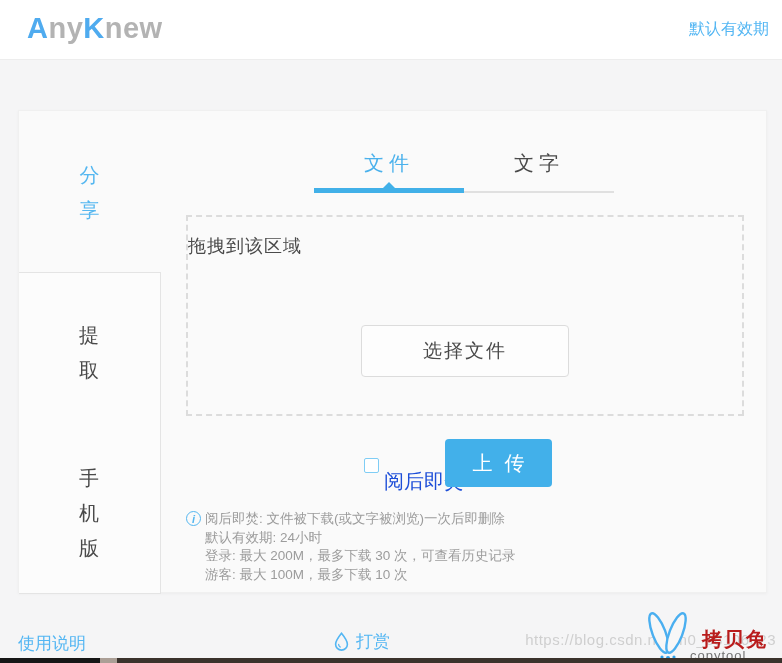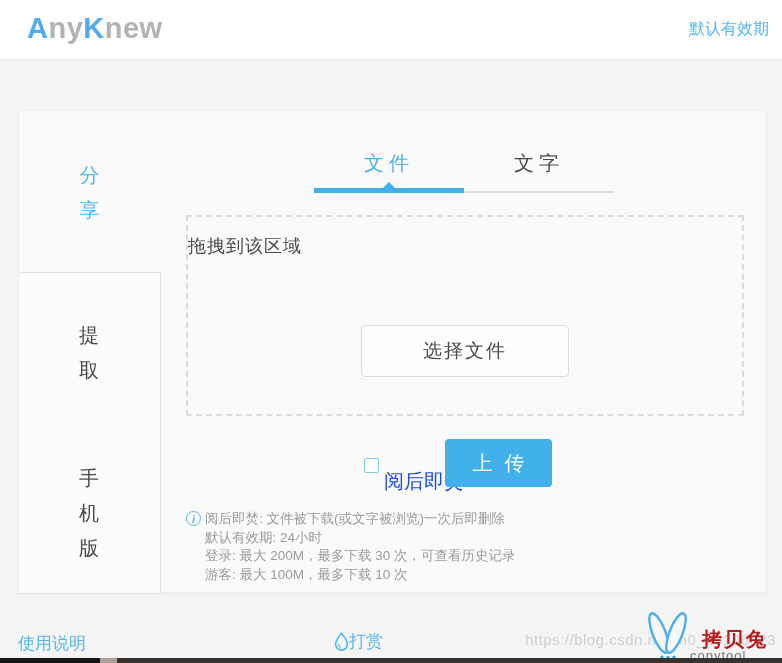--- a/index.html
+++ b/index.html
@@ -50,21 +50,21 @@
                 color:#ffffff; font-size:20px; letter-spacing:12px; text-indent:12px; text-align:center; line-height:48px; cursor:pointer; }
 
   
   .notes { position:absolute; left:167px; top:399px; width:560px; }
   .note-icon { position:absolute; left:0; top:1px; width:15px; height:15px; border:1px solid #55b7f0; border-radius:50%;
                color:#55b7f0; font-size:11px; font-weight:bold; text-align:center; line-height:14px; font-style:italic; }
   .note-lines { margin-left:19px; font-size:13.5px; color:#9c9c9c; line-height:18.5px; }
 
   
   .usage-link { position:absolute; left:18px; top:632px; font-size:17px; color:#53b6f3; cursor:pointer; text-decoration:none; }
-  .donate { position:absolute; left:334px; top:630px; display:flex; align-items:center; color:#53b6f3; font-size:17px; cursor:pointer; text-decoration:none; }
+  .donate { position:absolute; left:334px; top:630px; display:flex; align-items:center; gap:7px; color:#53b6f3; font-size:17px; cursor:pointer; text-decoration:none; }
 
   .watermark { position:absolute; right:6px; top:631px; font-size:15px; color:#c6c6c6; opacity:0.8; letter-spacing:0.5px; z-index:1; }
 
   .rabbit { position:absolute; left:638px; top:609px; width:58px; height:52px; z-index:2; }
   .brand-name { position:absolute; left:691px; top:626px; font-size:20px; font-weight:bold; color:#b91c1c; letter-spacing:2px; z-index:2;margin-left:11px; }
   .brand-sub { position:absolute; left:690px; top:648px; font-size:13px; color:#737373; letter-spacing:1px; z-index:2; }
 
   
   .bottom-bar { position:absolute; left:0; bottom:0; width:782px; height:5px; background:#3a322c; z-index:3; }
   .bottom-bar .dark { position:absolute; left:0; top:0; width:100px; height:5px; background:#161616; }

